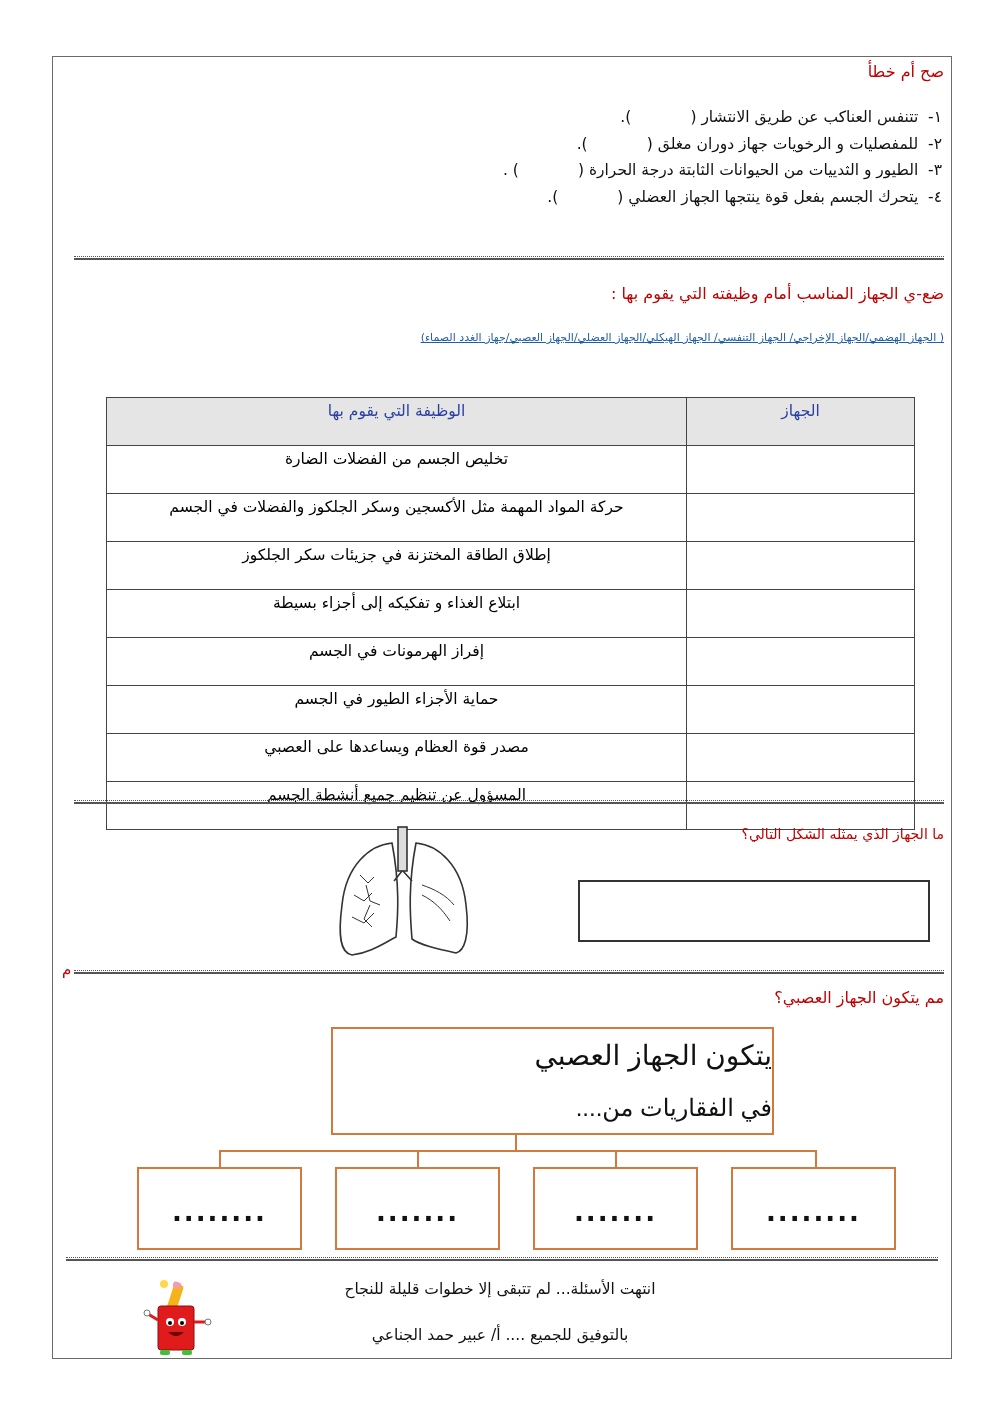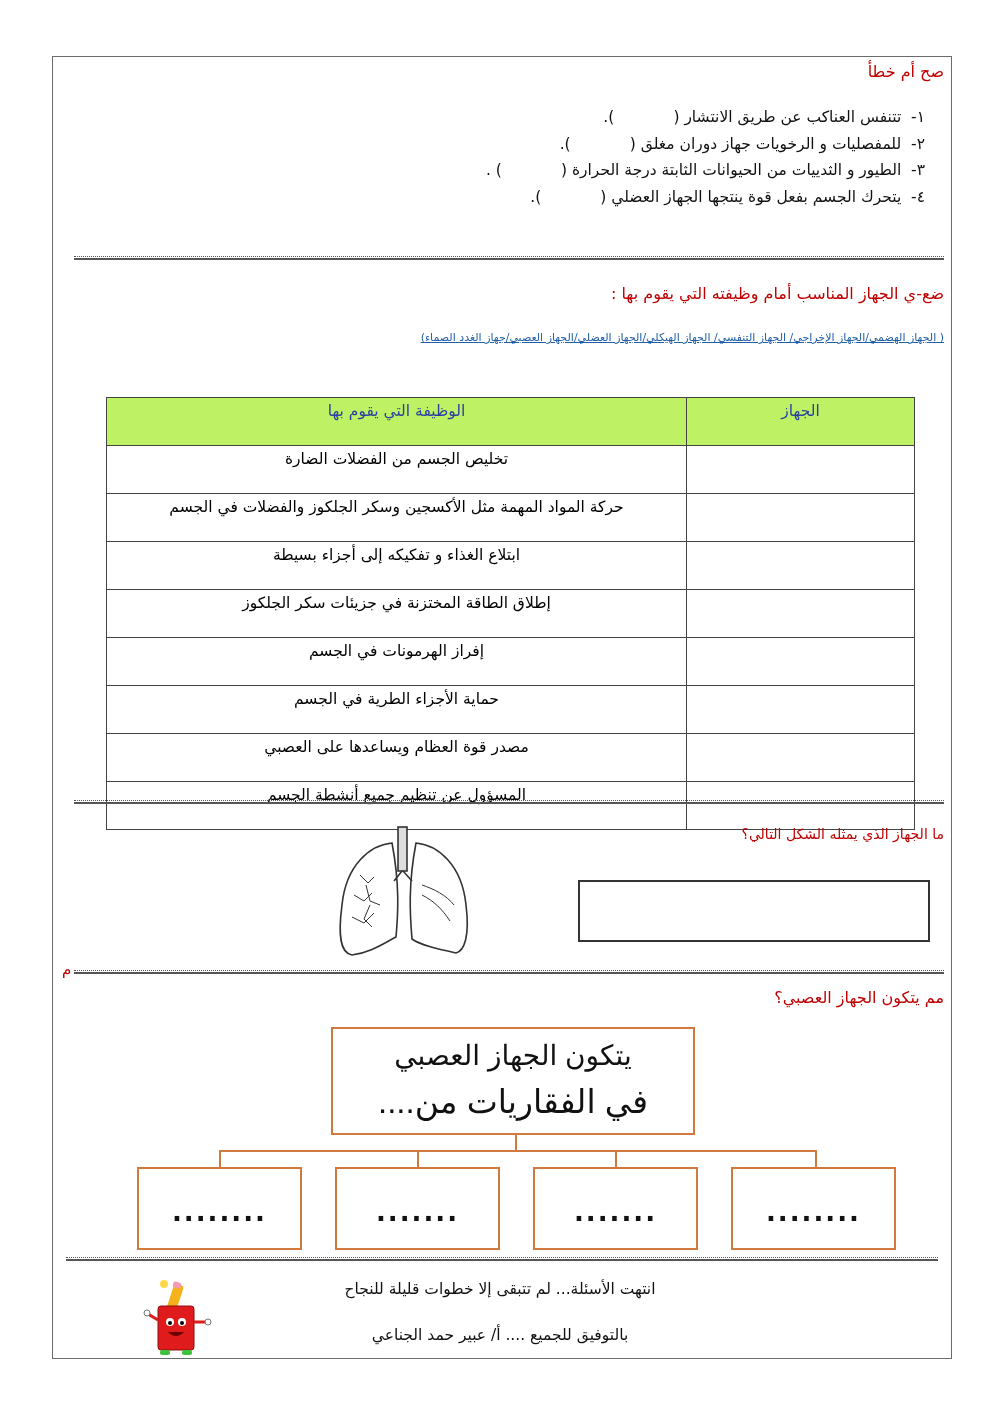--- a/index.html
+++ b/index.html
@@ -2,35 +2,35 @@
 <html><head>
 <meta charset="utf-8">
 <style>
   html, body { margin:0; padding:0; background:#ffffff; }
   body { width:992px; height:1403px; position:relative; font-family:"DejaVu Sans", sans-serif; }
   .page-frame { position:absolute; left:52px; top:56px; width:900px; height:1303px; border:1.5px solid #6b6b6b; box-sizing:border-box; }
   .rtl { direction:rtl; text-align:right; }
   .red { color:#c00000; }
   .abs { position:absolute; }
   .sec-title { font-size:16px; }
-  .q-list { right:67px; top:104px; font-size:15.5px; line-height:26.5px; color:#111; }
+  .q-list { right:50px; top:104px; font-size:15.5px; line-height:26.5px; color:#111; }
   .q-item { white-space:pre; }
   .dotted { position:absolute; height:4px; border-top:1px dotted #555; border-bottom:2px solid #555; box-sizing:border-box; }
   .options { right:48px; top:324px; width:840px; font-size:11px; line-height:28px; color:#1f5ea8; text-decoration:underline; }
   table.match { position:absolute; left:106px; top:397px; width:809px; border-collapse:collapse; font-size:15.5px; }
   table.match th, table.match td { border:1.5px solid #444; height:42px; text-align:center; font-weight:normal; }
-  table.match th { background:#bef264; color:#2a3fa0; height:42px; vertical-align:top; padding-top:4px; }
+  table.match th { background:#e5e5e5; color:#2a3fa0; height:42px; vertical-align:top; padding-top:4px; }
   table.match td.fn { color:#000000; vertical-align:top; padding-top:4px; }
   table.match col.c-dev { width:228px; }
   .answer-box { left:578px; top:880px; width:352px; height:62px; border:2px solid #333; box-sizing:border-box; }
   .lungs { left:330px; top:825px; width:150px; height:135px; }
   .tree-box { border:2px solid #d27a3e; box-sizing:border-box; background:#fff; }
-  .root { left:331px; top:1027px; width:364px; height:108px; font-family:"Liberation Sans", sans-serif; text-align:center; color:#111; }
+  .root { left:331px; top:1027px; width:443px; height:108px; font-family:"Liberation Sans", sans-serif; text-align:right; color:#111; }
   .root .l1 { font-size:28px; margin-top:10px; }
-  .root .l2 { font-size:33px; margin-top:10px; }
+  .root .l2 { font-size:24px; margin-top:22px; }
   .leaf { top:1167px; width:165px; height:83px; text-align:center; font-size:26px; font-weight:bold; letter-spacing:2px; padding-top:28px; color:#111; }
   .line { position:absolute; background:#d27a3e; }
   .footer-text { left:250px; width:500px; text-align:center; font-size:15.5px; color:#111; }
 </style>
 </head>
 <body>
 
 <div class="page-frame"></div>
 
 <div class="abs rtl red sec-title" style="right:48px; top:62px;">صح أم خطأ</div>
@@ -61,33 +61,33 @@
     <tr>
         <td></td>
         <td class="fn">تخليص الجسم من الفضلات الضارة</td>
       </tr>
     <tr>
         <td></td>
         <td class="fn">حركة المواد المهمة مثل الأكسجين وسكر الجلكوز والفضلات في الجسم</td>
       </tr>
     <tr>
         <td></td>
-        <td class="fn">ابتلاع الغذاء و تفكيكه إلى أجزاء بسيطة</td>
+        <td class="fn">إطلاق الطاقة المختزنة في جزيئات سكر الجلكوز</td>
       </tr>
     <tr>
         <td></td>
-        <td class="fn">إطلاق الطاقة المختزنة في جزيئات سكر الجلكوز</td>
+        <td class="fn">ابتلاع الغذاء و تفكيكه إلى أجزاء بسيطة</td>
       </tr>
     <tr>
         <td></td>
         <td class="fn">إفراز الهرمونات في الجسم</td>
       </tr>
     <tr>
         <td></td>
-        <td class="fn">حماية الأجزاء الطرية في الجسم</td>
+        <td class="fn">حماية الأجزاء الطيور في الجسم</td>
       </tr>
     <tr>
         <td></td>
         <td class="fn">مصدر قوة العظام ويساعدها على العصبي</td>
       </tr>
     <tr>
         <td></td>
         <td class="fn">المسؤول عن تنظيم جميع أنشطة الجسم</td>
       </tr>
   </tbody>

